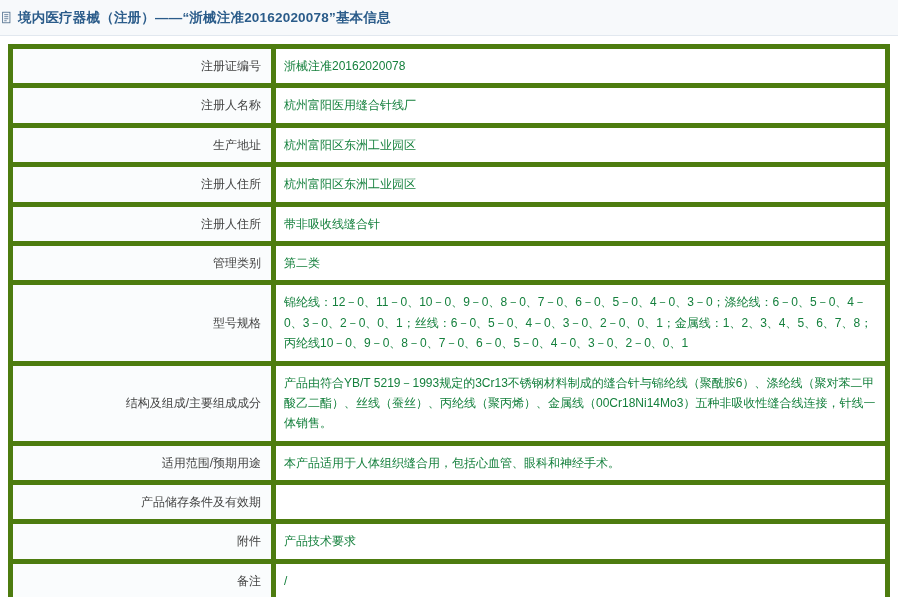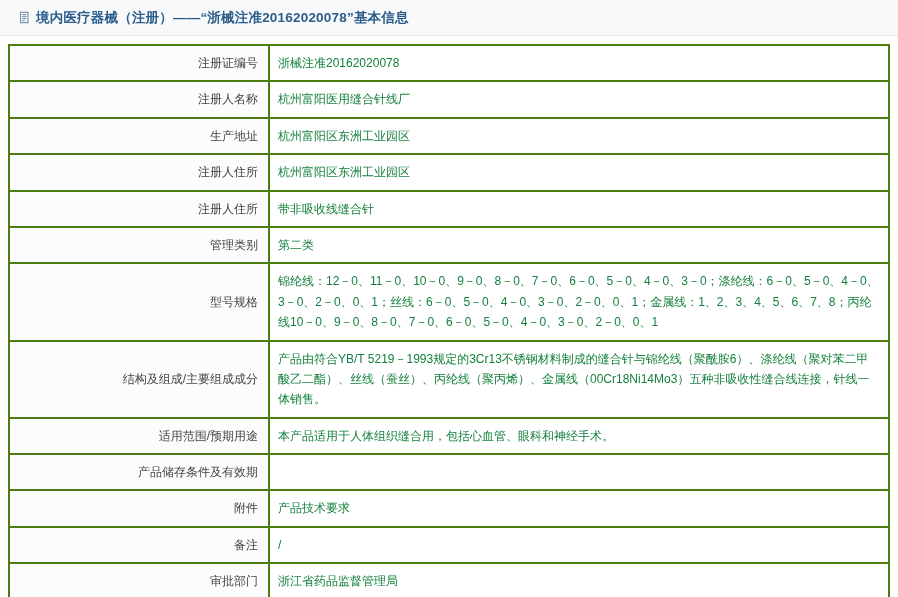--- a/index.html
+++ b/index.html
@@ -17,21 +17,21 @@
   }
   .page {
     width: 898px;
     box-sizing: border-box;
   }
   
   .header {
     display: flex;
     align-items: center;
     height: 36px;
-    padding: 0 18px;
+    padding: 0 0;
     background: #f7f9fb;
     border-bottom: 1px solid #e2e8ef;
     box-sizing: border-box;
   }
   .header-icon {
     width: 14px;
     height: 14px;
     margin-right: 4px;
     flex: 0 0 auto;
     color: #4a6a8a;
@@ -50,21 +50,21 @@
   .info-table {
     border-collapse: collapse;
     width: 882px;
     margin: 8px 8px 0 8px;
     table-layout: fixed;
   }
   .info-table tr {
     border-bottom: 1px solid #edf1f5;
   }
   .info-table td {
-    border: 2px solid #4d7c0f;
+    border: 5px solid #4d7c0f;
     vertical-align: middle;
     padding: 7px 8px;
     line-height: 1.7;
   }
   td.label {
     width: 240px;
     text-align: right;
     background: #fafcfd;
     color: #444444;
     font-size: 12px;

